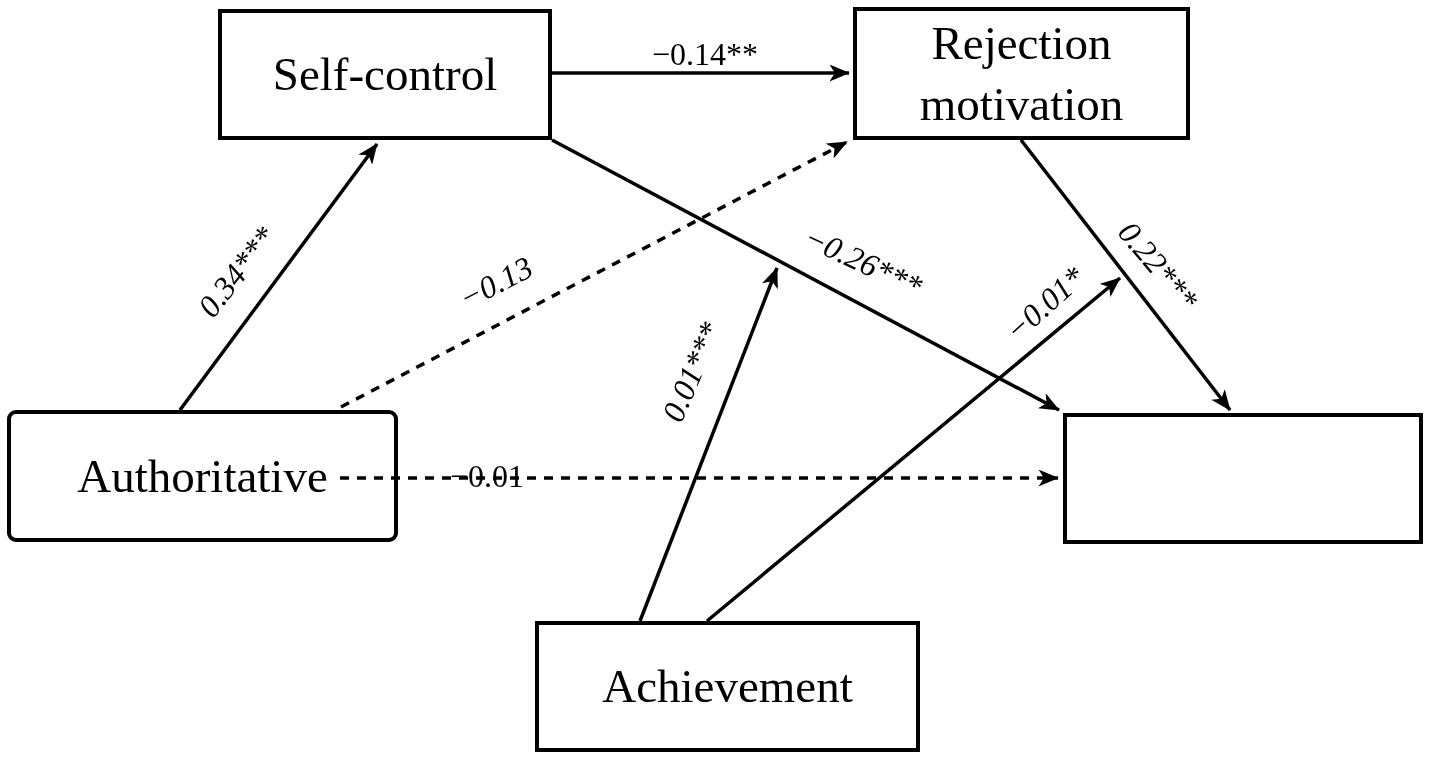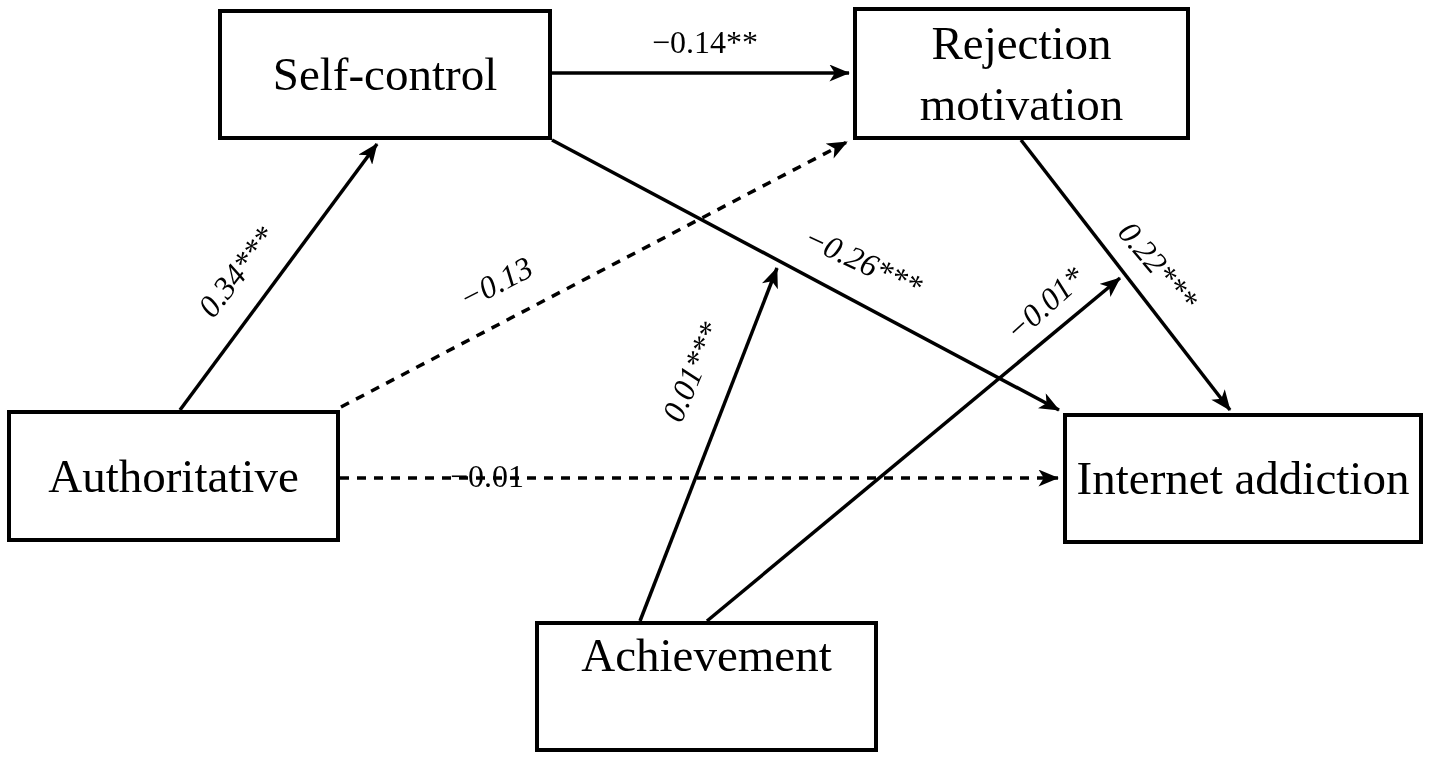--- a/index.html
+++ b/index.html
@@ -52,49 +52,48 @@
 
   <div class="node" style="left:218px; top:9px; width:334px; height:131px;">
     <div class="node-line">Self-control</div>
   </div>
 
   <div class="node" style="left:853px; top:7px; width:337px; height:133px;">
     <div class="node-line">Rejection</div>
     <div class="node-line">motivation</div>
   </div>
 
-  <div class="node" style="left:7px; top:410px; width:333px; height:132px;">
+  <div class="node" style="left:7px; top:410px; width:391px; height:132px;border-radius:9px;">
     <div class="node-line">Authoritative</div>
   </div>
 
   <div class="node" style="left:1063px; top:413px; width:360px; height:131px;">
-    <div class="node-line">Internet addiction</div>
   </div>
 
-  <div class="node" style="left:535px; top:621px; width:343px; height:131px;justify-content:space-between;">
+  <div class="node" style="left:535px; top:621px; width:385px; height:131px;">
     <div class="node-line">Achievement</div>
   </div>
 
   <svg class="edges" viewBox="0 0 1429 760" aria-hidden="true">
     <defs>
       <marker id="arrowhead" markerUnits="userSpaceOnUse" markerWidth="21" markerHeight="17" viewBox="0 0 12 10" refX="11.5" refY="5" orient="auto">
         <path d="M0 0 L12 5 L0 10 L3.2 5 Z" fill="#000000"></path>
       </marker>
     </defs>
     <line class="edge" x1="552" y1="73" x2="849" y2="73" marker-end="url(#arrowhead)"></line>
     <line class="edge" x1="180" y1="410" x2="377" y2="144" marker-end="url(#arrowhead)"></line>
     <line class="edge dashed" x1="341" y1="407" x2="847" y2="142" marker-end="url(#arrowhead)"></line>
     <line class="edge dashed" x1="340" y1="478" x2="1058" y2="478" marker-end="url(#arrowhead)"></line>
     <line class="edge" x1="552" y1="140" x2="1059" y2="410" marker-end="url(#arrowhead)"></line>
     <line class="edge" x1="1021" y1="140" x2="1230" y2="410" marker-end="url(#arrowhead)"></line>
     <line class="edge" x1="640" y1="621" x2="777" y2="268" marker-end="url(#arrowhead)"></line>
     <line class="edge" x1="707" y1="621" x2="1120" y2="278" marker-end="url(#arrowhead)"></line>
   </svg>
 
-  <div class="edge-label" style="left:705px; top:42px;text-align:right;">−0.14**</div>
+  <div class="edge-label" style="left:705px; top:54px;text-align:right;">−0.14**</div>
 
   <div class="edge-label slanted" style="left:237px; top:272px; --rot:-52deg;">0.34***</div>
 
   <div class="edge-label slanted" style="left:496px; top:283px; --rot:-27deg;">−0.13</div>
 
   <div class="edge-label" style="left:487px; top:452px;margin-top:24px;">−0.01</div>
 
   <div class="edge-label slanted" style="left:863px; top:262px; --rot:25deg;">−0.26***</div>
 
   <div class="edge-label slanted" style="left:1158px; top:266px; --rot:50deg;">0.22***</div>

